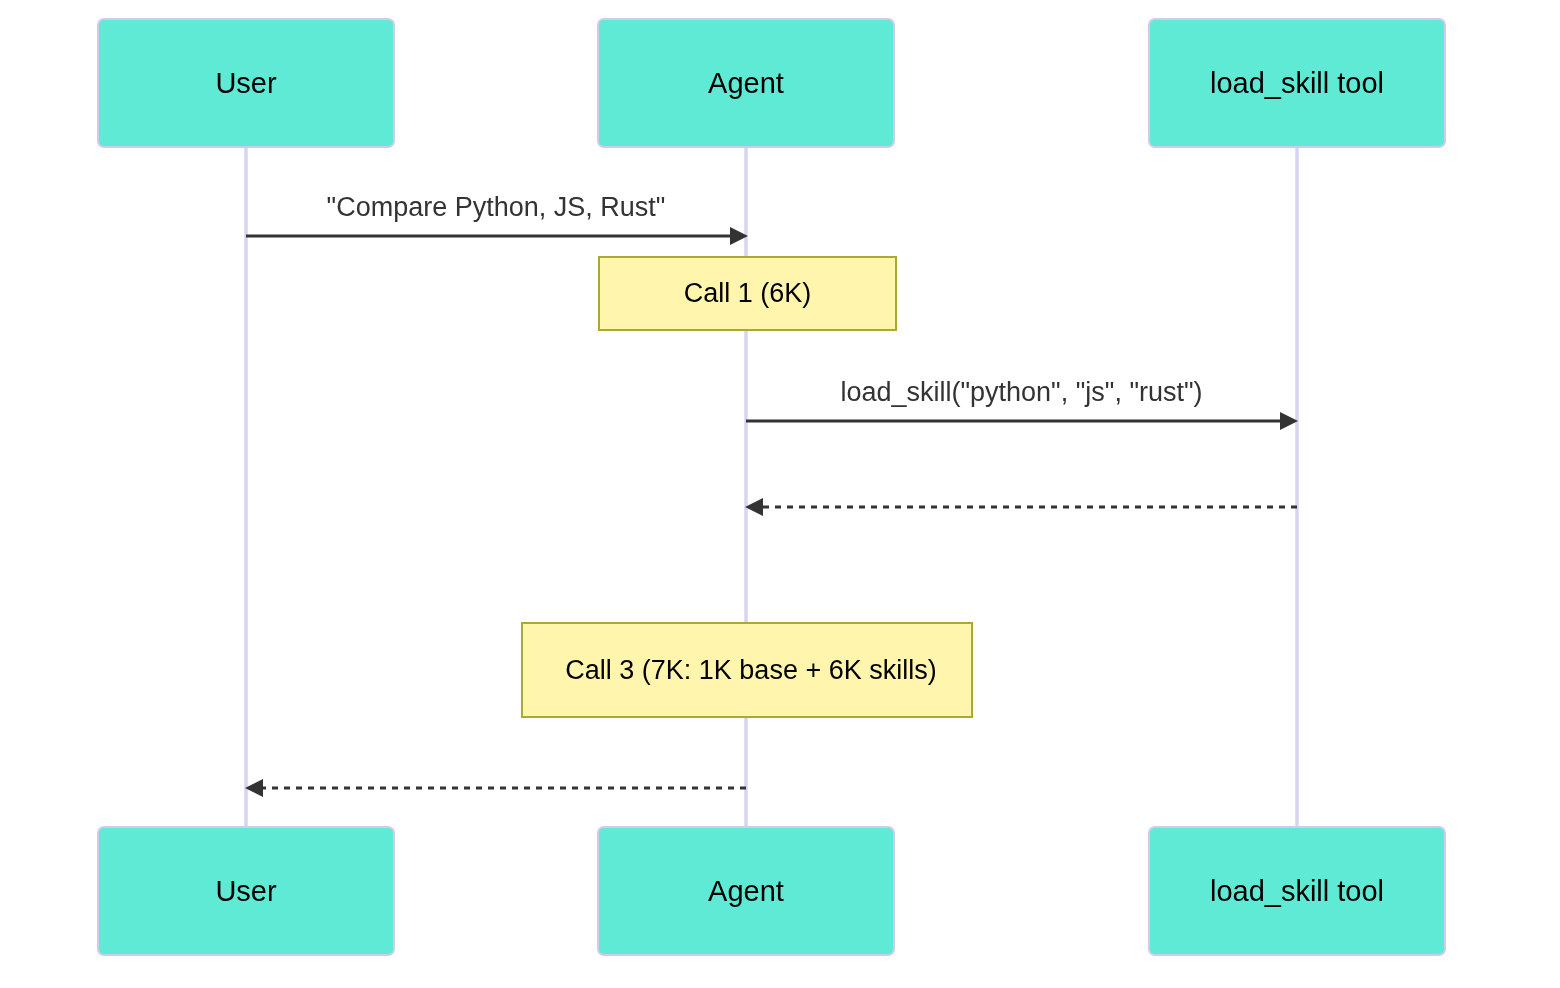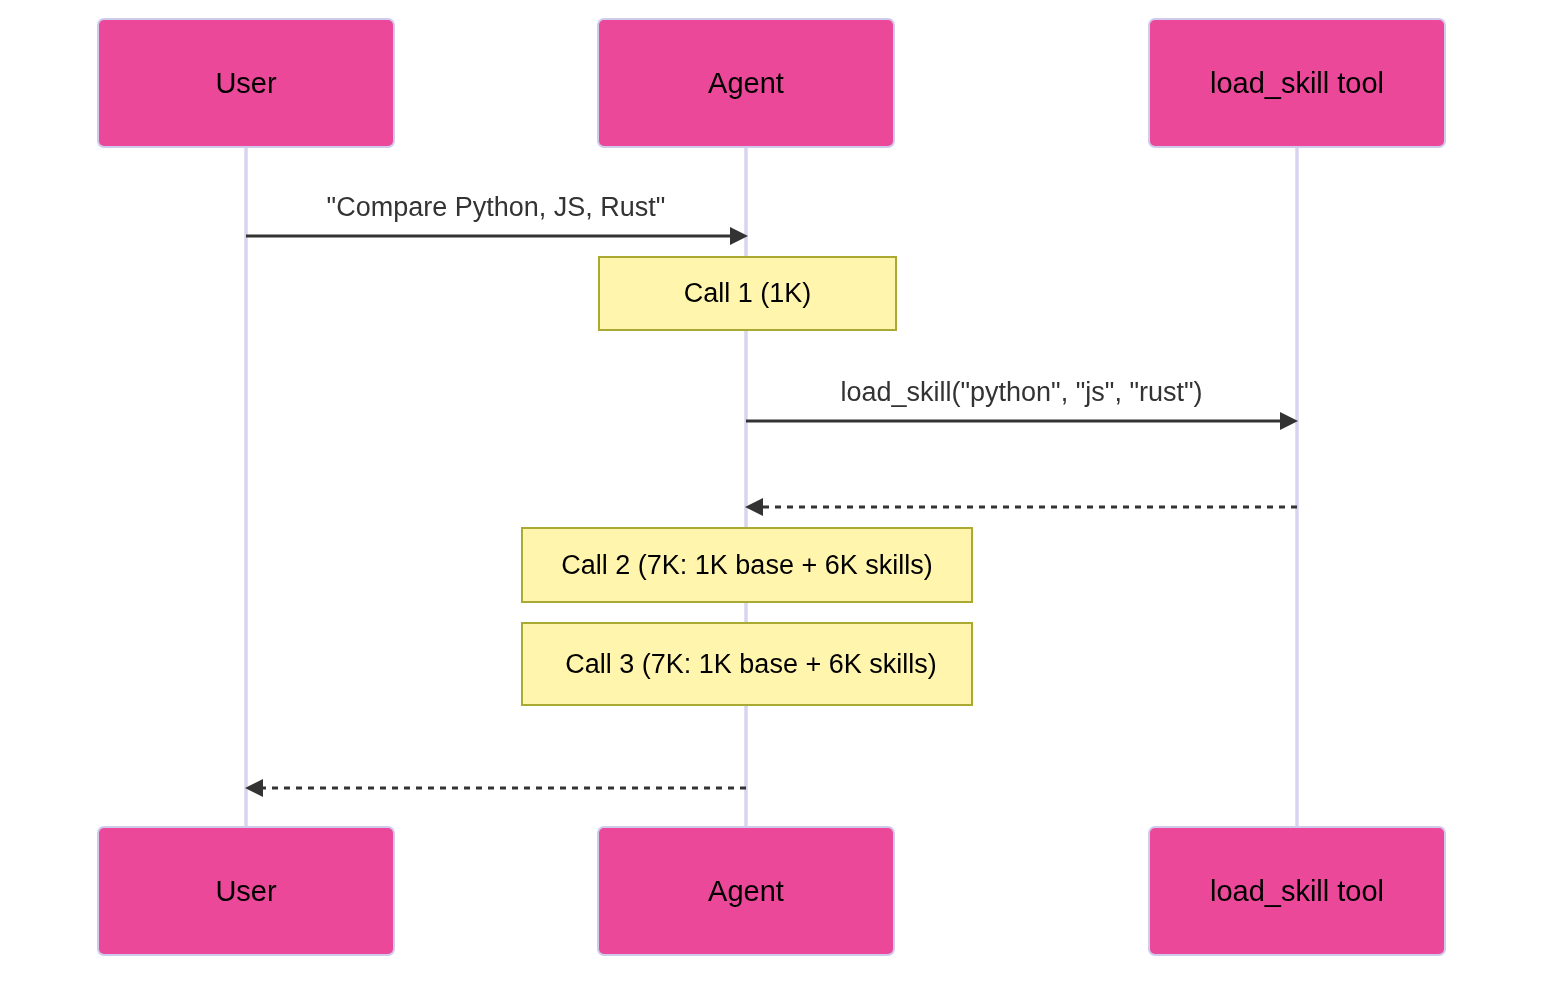--- a/index.html
+++ b/index.html
@@ -15,21 +15,21 @@
     position: absolute;
     left: 0; top: 0;
     width: 1560px; height: 988px;
     pointer-events: none;
   }
   .actor {
     position: absolute;
     width: 298px;
     height: 130px;
     box-sizing: border-box;
-    background: #ec4899;
+    background: #5eead4;
     border: 2px solid #CFCBEF;
     border-radius: 7px;
     display: flex;
     align-items: center;
     justify-content: center;
     font-size: 29px;
     color: #000000;
   }
   .note {
     position: absolute;
@@ -81,26 +81,23 @@
     <span>Agent</span>
   </div>
   <div class="actor" style="left:1148px; top:18px;">
     <span>load_skill tool</span>
   </div>
 
   <div class="msg-label" style="left:246px; top:192px; width:500px;">"Compare Python, JS, Rust"</div>
   <div class="msg-label" style="left:746px; top:377px; width:551px;">load_skill("python", "js", "rust")</div>
 
   <div class="note" style="left:598px; top:256px; width:299px; height:75px;">
-    <span>Call 1 (1K)</span>
+    <span>Call 1 (6K)</span>
   </div>
-  <div class="note" style="left:521px; top:527px; width:452px; height:76px;">
-    <span>Call 2 (7K: 1K base + 6K skills)</span>
-  </div>
-  <div class="note" style="left:521px; top:622px; width:452px; height:84px;padding-left:8px;">
+  <div class="note" style="left:521px; top:622px; width:452px; height:96px;padding-left:8px;">
     <span>Call 3 (7K: 1K base + 6K skills)</span>
   </div>
 
   <div class="actor" style="left:97px; top:826px;">
     <span>User</span>
   </div>
   <div class="actor" style="left:597px; top:826px;">
     <span>Agent</span>
   </div>
   <div class="actor" style="left:1148px; top:826px;">

